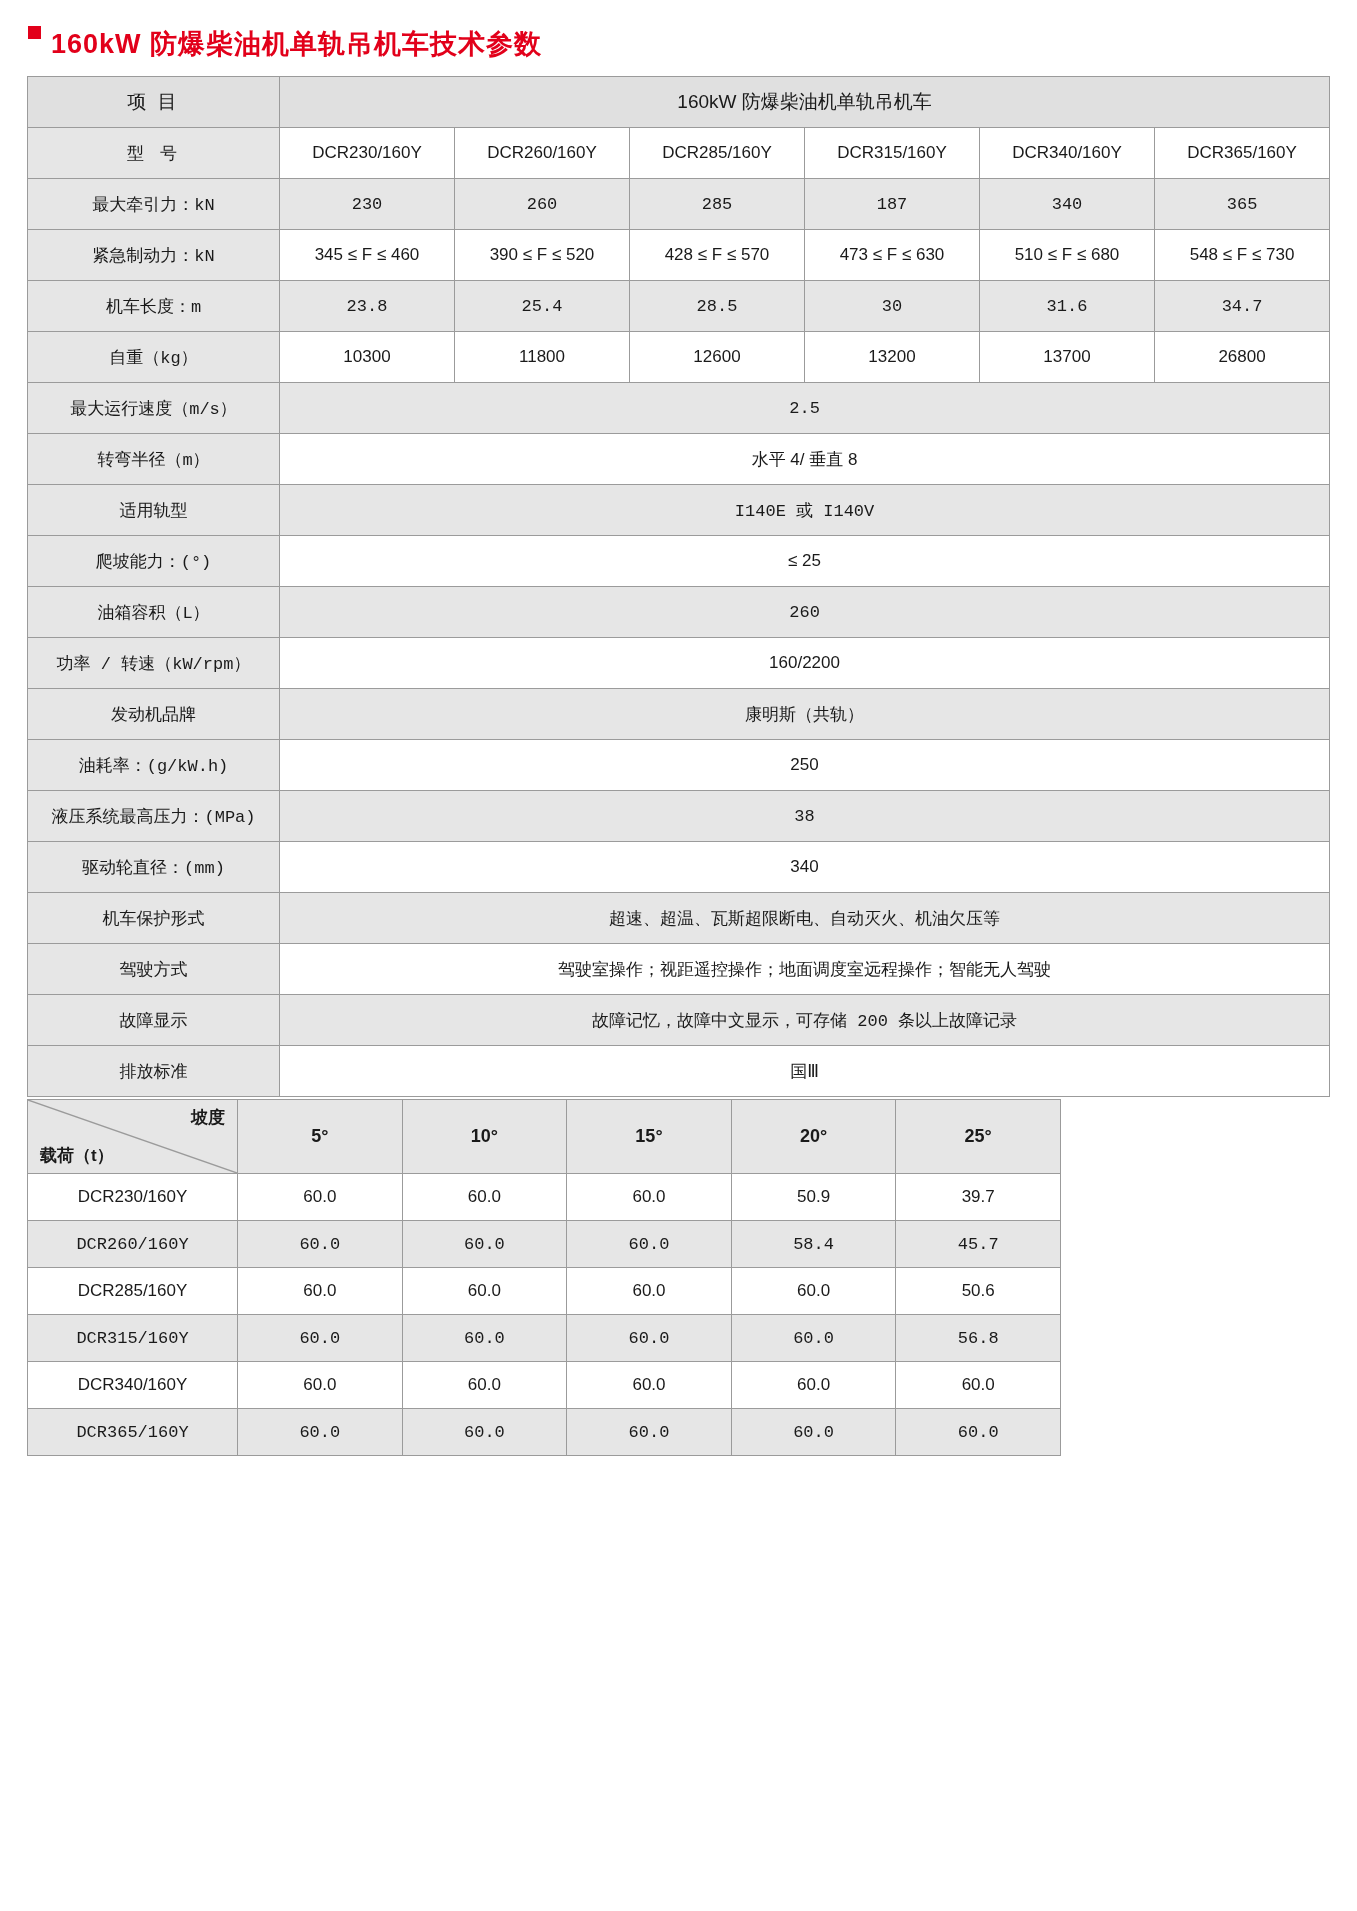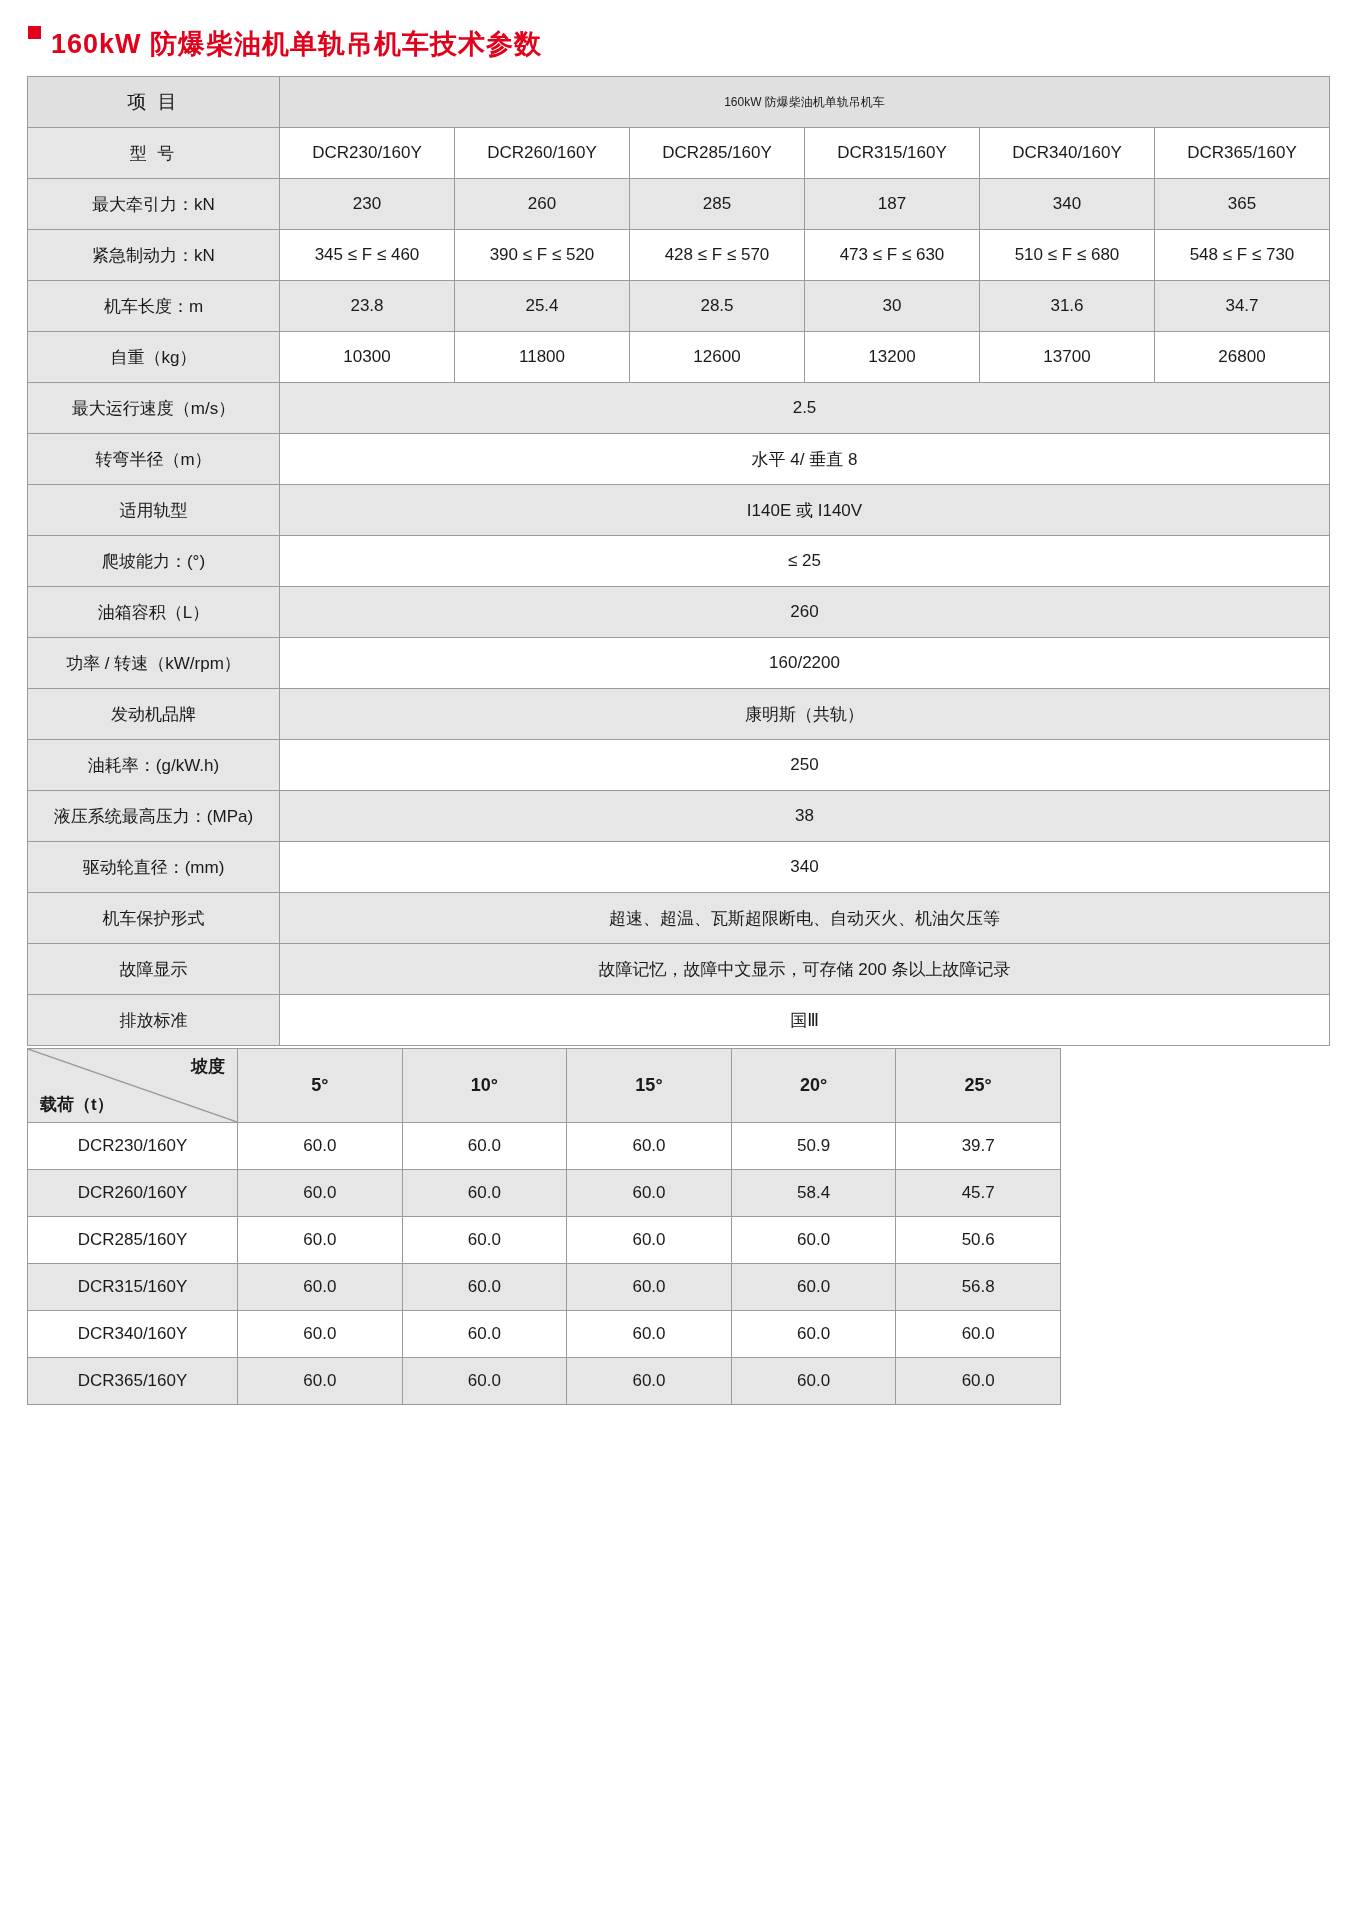--- a/index.html
+++ b/index.html
@@ -52,33 +52,34 @@
     font-weight: normal;
     font-size: 17px;
     text-align: center;
     vertical-align: middle;
     padding: 0 4px;
     height: 60px;
     box-sizing: border-box;
   }
   .shade {
     background: #e6e6e6;
+    font-family: Liberation Mono, monospace;
   }
   .white {
     background: #ffffff;
   }
   .hdr-item {
     background: #e0e0e0;
     font-size: 19px;
     letter-spacing: 3px;
     height: 62px;
   }
   .hdr-main {
     background: #e0e0e0;
-    font-size: 12px;
+    font-size: 19px;
     height: 62px;
   }
   .lbl {
     font-size: 17px;
   }
   .lbl-sp {
     letter-spacing: 3px;
   }
   .val {
     font-size: 17px;
@@ -235,20 +236,24 @@
         <td class="shade lbl">液压系统最高压力：(MPa)</td>
         <td class="shade val" colspan="6">38</td>
       </tr>
       <tr>
         <td class="shade lbl">驱动轮直径：(mm)</td>
         <td class="white val" colspan="6">340</td>
       </tr>
       <tr>
         <td class="shade lbl">机车保护形式</td>
         <td class="shade val" colspan="6">超速、超温、瓦斯超限断电、自动灭火、机油欠压等</td>
+      </tr>
+      <tr>
+        <td class="shade lbl">驾驶方式</td>
+        <td class="white val" colspan="6">驾驶室操作；视距遥控操作；地面调度室远程操作；智能无人驾驶</td>
       </tr>
       <tr>
         <td class="shade lbl">故障显示</td>
         <td class="shade val" colspan="6">故障记忆，故障中文显示，可存储 200 条以上故障记录</td>
       </tr>
       <tr>
         <td class="shade lbl">排放标准</td>
         <td class="white val" colspan="6">国Ⅲ</td>
       </tr>
     </tbody>

